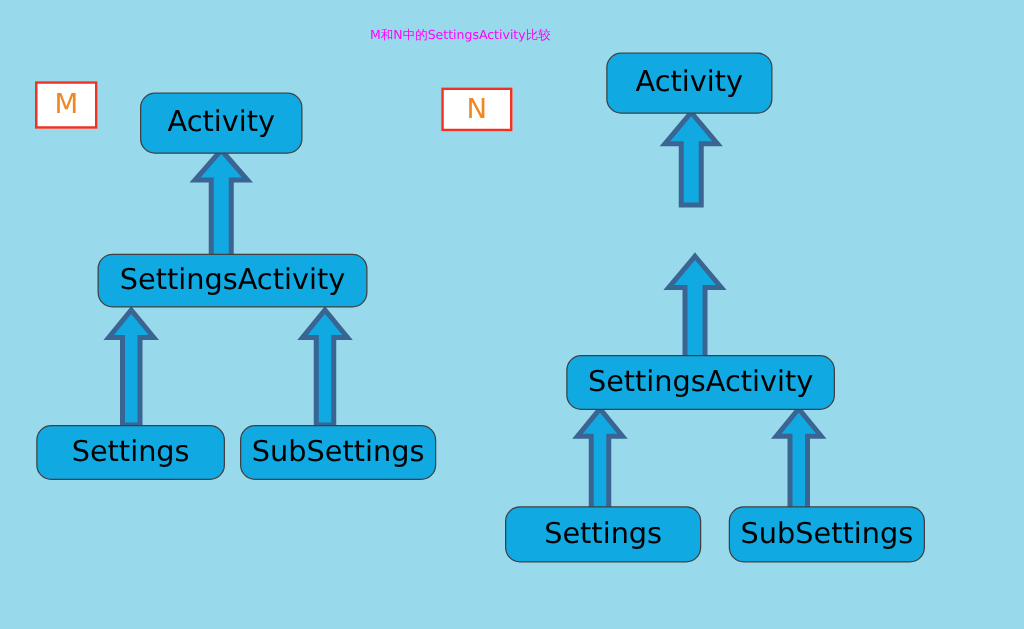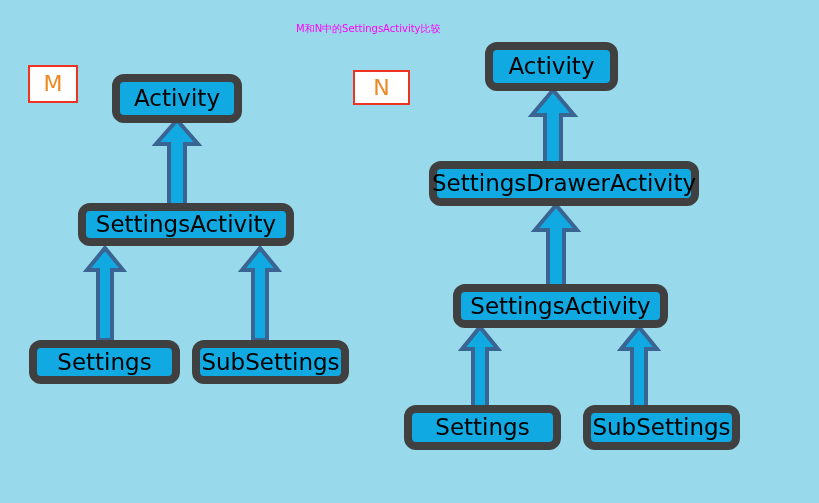--- a/index.html
+++ b/index.html
@@ -42,21 +42,21 @@
     display: flex;
     align-items: center;
     justify-content: center;
     box-sizing: border-box;
   }
   
   .node {
     position: absolute;
     box-sizing: border-box;
     background: #11a9e2;
-    border: 8px solid #404040;
+    border: 1px solid #404040;
     border-radius: 12px;
     color: #000000;
     display: flex;
     align-items: center;
     justify-content: center;
     font-size: 23px;
     line-height: 1;
     white-space: nowrap;
     z-index: 3;
     box-shadow: 0 0 0 0 transparent;
@@ -136,23 +136,20 @@
   <div class="arrow" style="left:618px; top:325px; width:42px; height:86px;">
     <svg width="42" height="86" viewBox="0 0 42 86">
       <polygon points="21,2 39,24 28,24 28,84 14,84 14,24 3,24" fill="#11a9e2" stroke="#3a6491" stroke-width="4" stroke-linejoin="miter"></polygon>
     </svg>
   </div>
 
   <div class="node" style="left:485px; top:42px; width:133px; height:49px;">
     <span>Activity</span>
   </div>
 
-  <div class="node" style="left:429px; top:161px; width:270px; height:45px;">
-    <span>SettingsDrawerActivity</span>
-  </div>
 
   <div class="node" style="left:453px; top:284px; width:215px; height:44px;">
     <span>SettingsActivity</span>
   </div>
 
   <div class="node" style="left:404px; top:405px; width:157px; height:45px;">
     <span>Settings</span>
   </div>
 
   <div class="node" style="left:583px; top:405px; width:157px; height:45px;">

